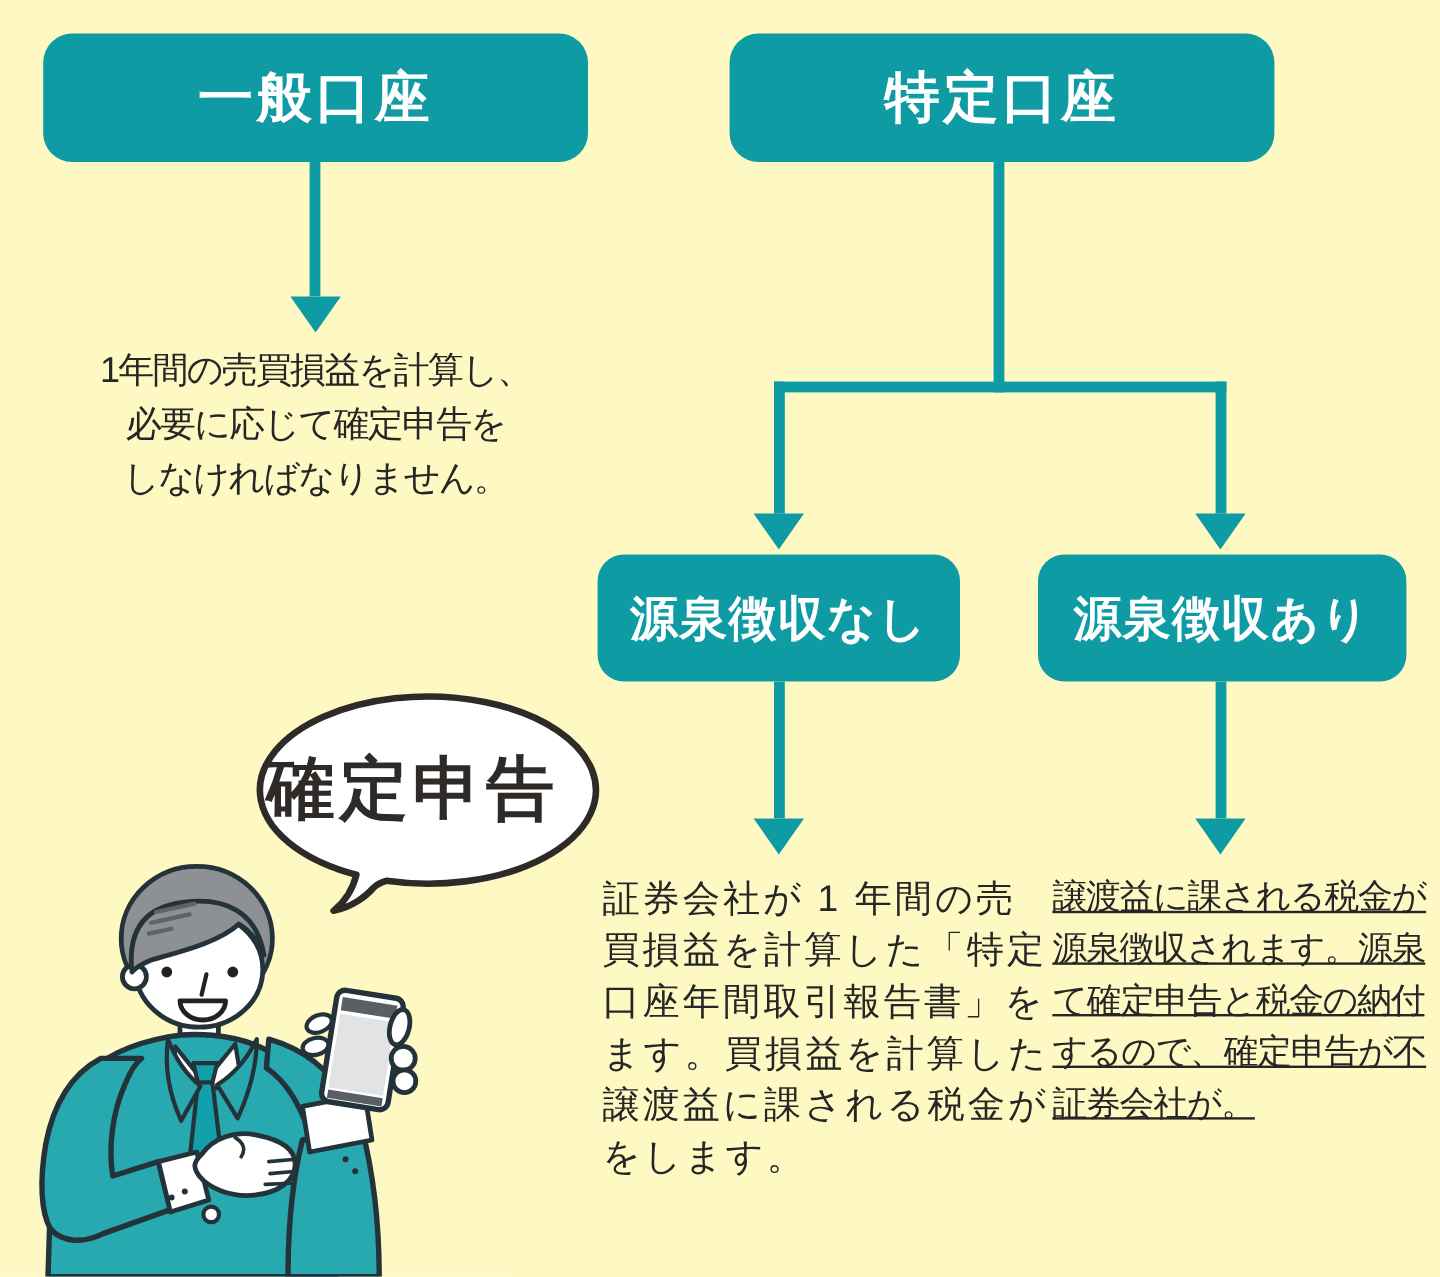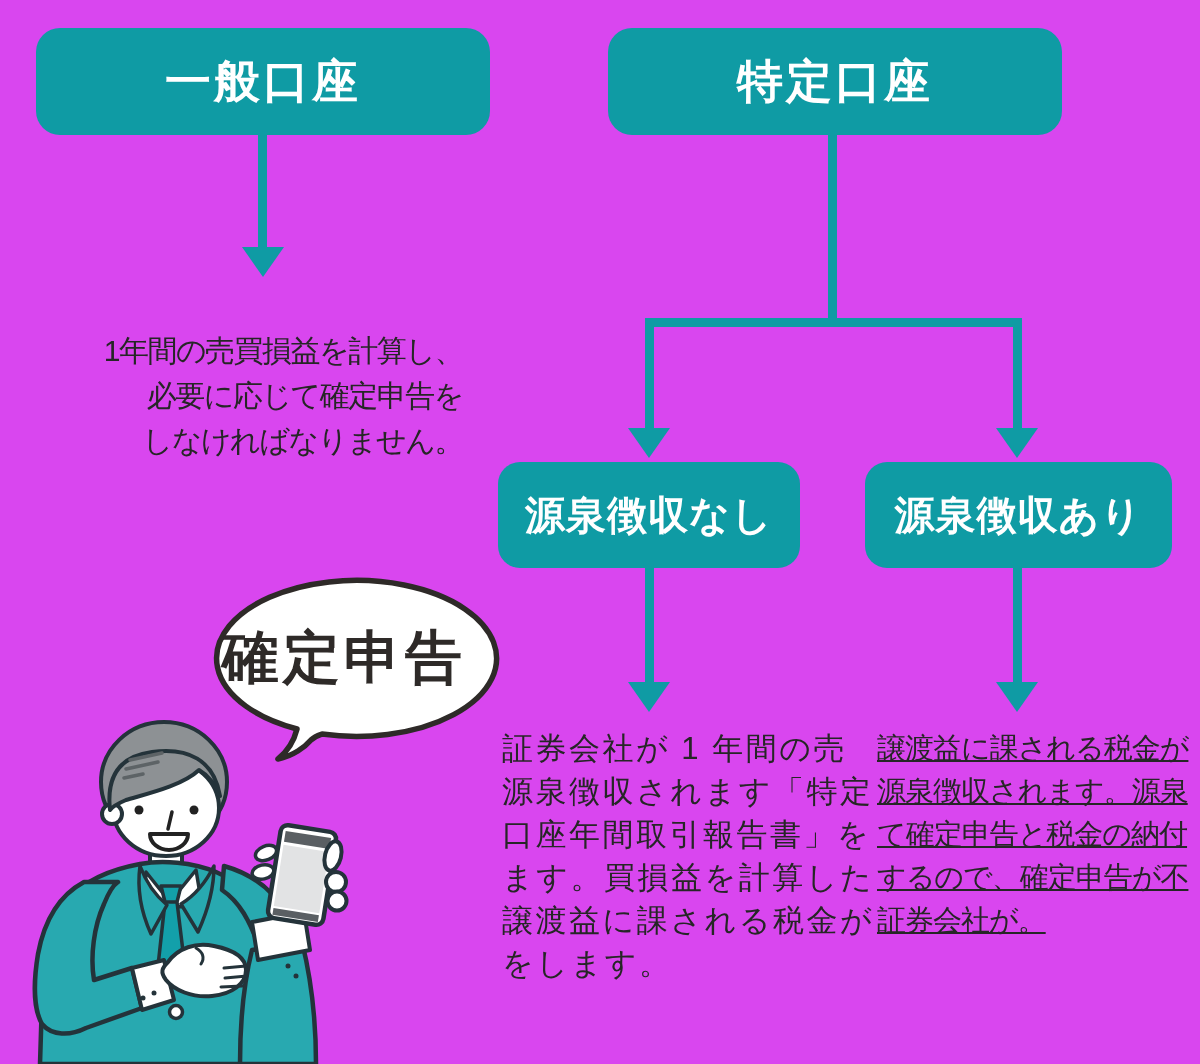--- a/index.html
+++ b/index.html
@@ -3,21 +3,21 @@
 <meta charset="utf-8">
 <style>
   html,body{margin:0;padding:0;}
   body{
     font-family:"Liberation Sans","DejaVu Sans",sans-serif;
     background:#ffffff;
   }
   .canvas{
     position:relative;
     width:1200px;height:1064px;
-    background:#d946ef;
+    background:#fef9c3;
     overflow:hidden;
   }
   .flowbox{
     position:absolute;
     background:#0f9ba4;
     border-radius:24px;
     display:flex;align-items:center;justify-content:center;
     color:#ffffff;font-weight:bold;
   }
   .flowbox.big{font-size:46px;letter-spacing:3px;}
@@ -25,21 +25,21 @@
   .stem{position:absolute;background:#0f9ba4;}
   .hbar{position:absolute;background:#0f9ba4;}
   .arrowhead{
     position:absolute;width:0;height:0;
     border-left:21px solid transparent;
     border-right:21px solid transparent;
     border-top:30px solid #0f9ba4;
   }
   .note{position:absolute;color:#262626;}
   .note div{white-space:pre;}
-  .note-center{text-align:right;font-size:30px;line-height:45px;letter-spacing:-1.5px;font-weight:500;margin-top:42px;}
+  .note-center{text-align:center;font-size:30px;line-height:45px;letter-spacing:-1.5px;font-weight:500;}
   .note-left{font-size:31px;line-height:43px;letter-spacing:2.5px;font-weight:500;}
   .note-right{font-size:29px;line-height:43px;letter-spacing:-1px;font-weight:500;}
   .illus{position:absolute;left:0;top:560px;width:500px;height:504px;}
   .bubble-text{
     font-family:"Liberation Sans","DejaVu Sans",sans-serif;
     font-weight:bold;font-size:57px;letter-spacing:4px;
     fill:#2e2a28;
   }
 </style>
 </head>
@@ -77,21 +77,21 @@
     <span>源泉徴収なし</span>
   </div>
 
   <div class="stem" style="left:645px;top:568px;width:9px;height:114px;"></div>
   <div class="arrowhead" style="left:628px;top:682px;"></div>
   <div class="stem" style="left:1013px;top:568px;width:9px;height:114px;"></div>
   <div class="arrowhead" style="left:996px;top:682px;"></div>
 
   <div class="note note-left" style="left:502px;top:727px;width:360px;">
     <div>証券会社が 1 年間の売</div>
-    <div>源泉徴収されます「特定</div>
+    <div>買損益を計算した「特定</div>
     <div>口座年間取引報告書」を</div>
     <div>ます。買損益を計算した</div>
     <div>譲渡益に課される税金が</div>
     <div>をします。</div>
   </div>
   <div class="note note-right" style="left:877px;top:727px;width:320px;text-decoration:underline;">
     <div>譲渡益に課される税金が</div>
     <div>源泉徴収されます。源泉</div>
     <div>て確定申告と税金の納付</div>
     <div>するので、確定申告が不</div>

